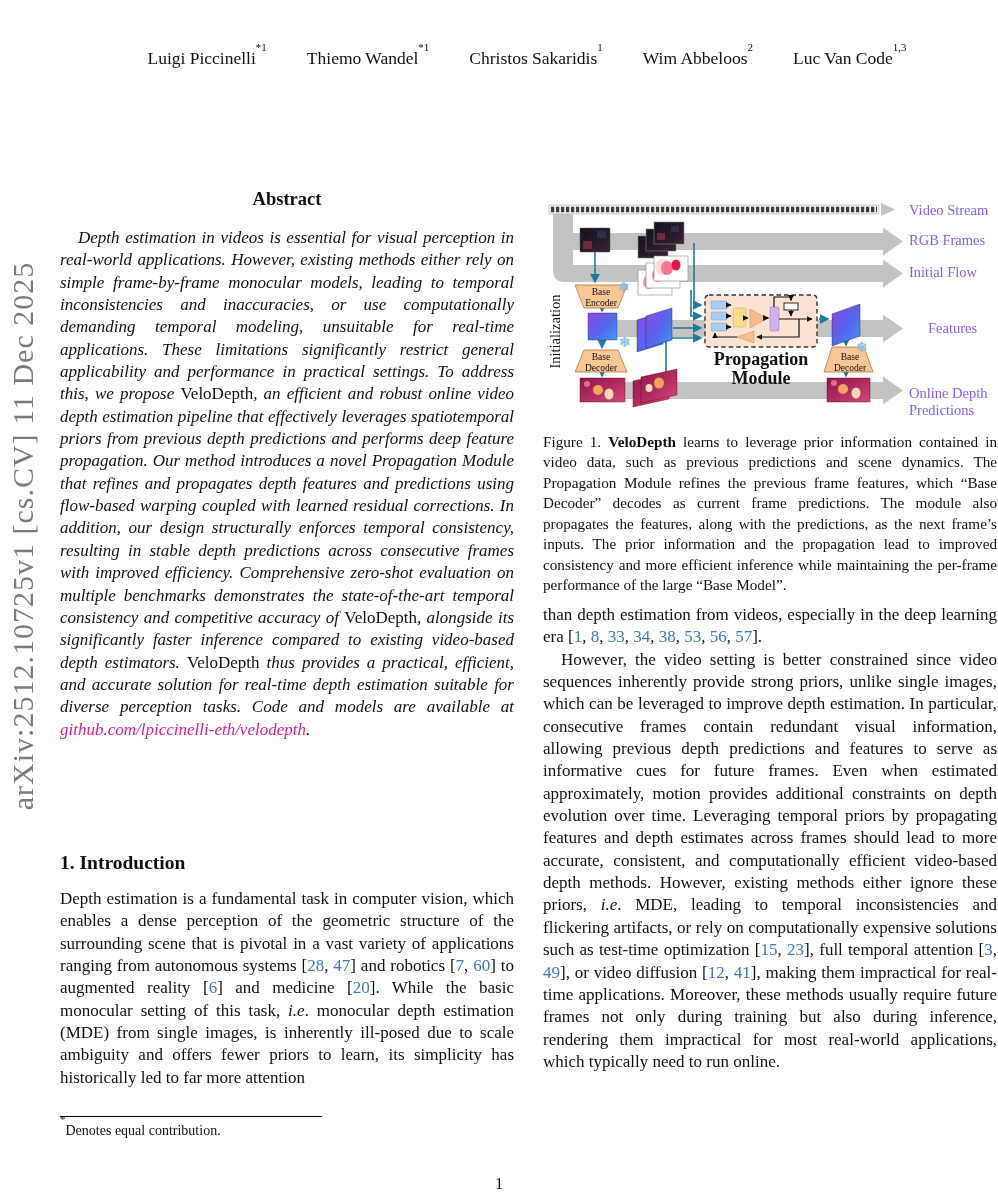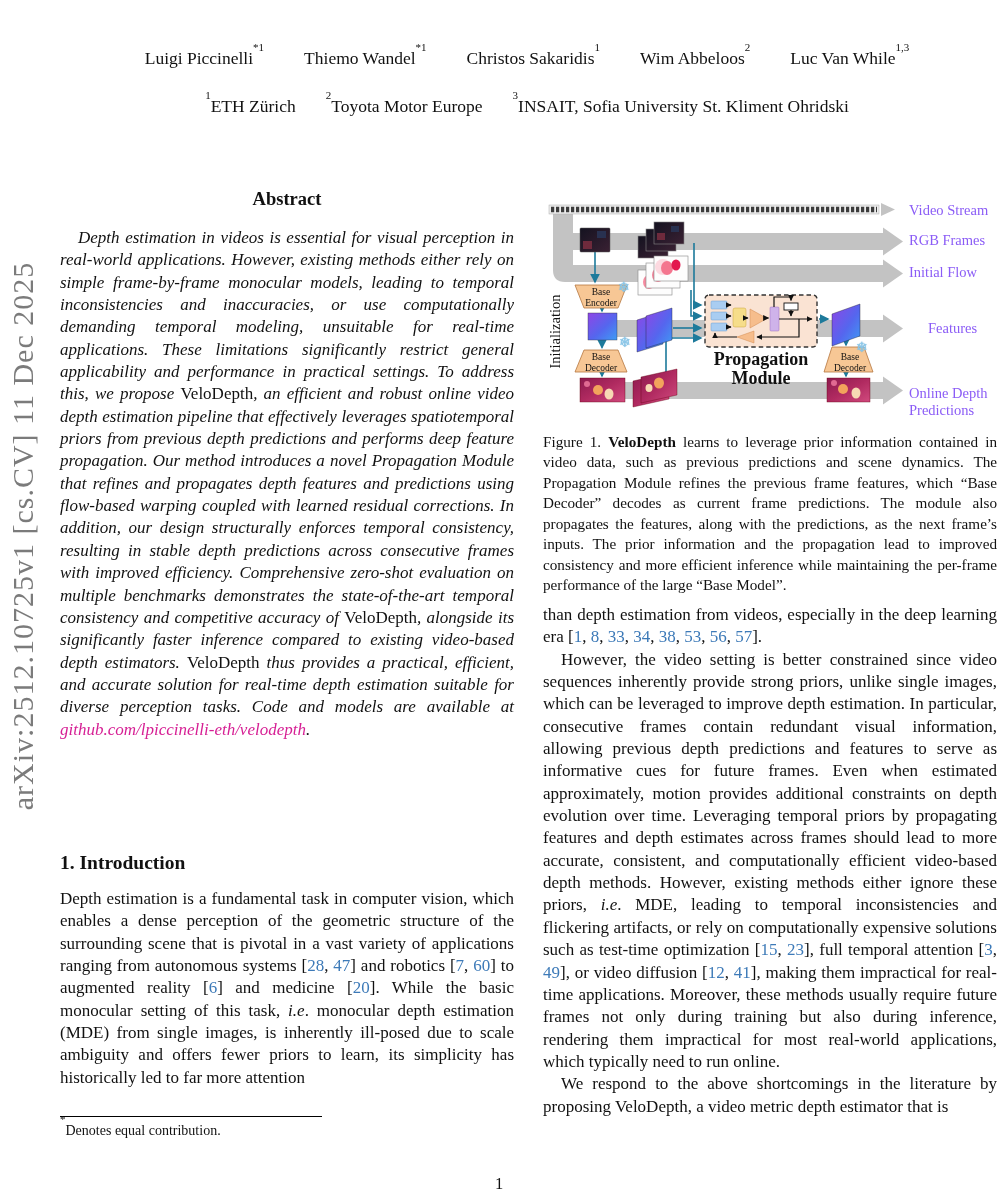--- a/index.html
+++ b/index.html
@@ -62,26 +62,21 @@
 <div class="page">
 
   <div class="arxiv">arXiv:2512.10725v1  [cs.CV]  11 Dec 2025</div>
 
   <div class="header">
     <div class="authors">
       <span><span>Luigi Piccinelli</span><sup>*1</sup></span>
       <span><span>Thiemo Wandel</span><sup>*1</sup></span>
       <span><span>Christos Sakaridis</span><sup>1</sup></span>
       <span><span>Wim Abbeloos</span><sup>2</sup></span>
-      <span><span>Luc Van While</span><sup>1,3</sup></span>
-    </div>
-    <div class="affils">
-      <span><sup>1</sup><span>ETH Zürich</span></span>
-      <span><sup>2</sup><span>Toyota Motor Europe</span></span>
-      <span><sup>3</sup><span>INSAIT, Sofia University St. Kliment Ohridski</span></span>
+      <span><span>Luc Van Code</span><sup>1,3</sup></span>
     </div>
   </div>
 
   <section class="abstract-block">
     <h2>Abstract</h2>
     <p><span>Depth estimation in videos is essential for visual perception in real-world applications. However, existing methods either rely on simple frame-by-frame monocular models, leading to temporal inconsistencies and inaccuracies, or use computationally demanding temporal modeling, unsuitable for real-time applications. These limitations significantly restrict general applicability and performance in practical settings. To address this, we propose </span><span class="seg-r">VeloDepth</span><span>, an efficient and robust online video depth estimation pipeline that effectively leverages spatiotemporal priors from previous depth predictions and performs deep feature propagation. Our method introduces a novel Propagation Module that refines and propagates depth features and predictions using flow-based warping coupled with learned residual corrections. In addition, our design structurally enforces temporal consistency, resulting in stable depth predictions across consecutive frames with improved efficiency. Comprehensive zero-shot evaluation on multiple benchmarks demonstrates the state-of-the-art temporal consistency and competitive accuracy of </span><span class="seg-r">VeloDepth</span><span>, alongside its significantly faster inference compared to existing video-based depth estimators. </span><span class="seg-r">VeloDepth</span><span> thus provides a practical, efficient, and accurate solution for real-time depth estimation suitable for diverse perception tasks. Code and models are available at </span><span class="seg-l">github.com/lpiccinelli-eth/velodepth</span><span>.</span></p>
   </section>
 
   <section class="intro-block">
     <h2>1. Introduction</h2>
@@ -242,17 +237,16 @@
       <span class="snow" style="left:76px;top:139px;">❄</span>
       <span class="snow" style="left:313px;top:144px;">❄</span>
     </div>
 
     <p class="caption"><span>Figure 1. </span><span class="seg-b">VeloDepth</span><span> learns to leverage prior information contained in video data, such as previous predictions and scene dynamics. The Propagation Module refines the previous frame features, which “Base Decoder” decodes as current frame predictions. The module also propagates the features, along with the predictions, as the next frame’s inputs. The prior information and the propagation lead to improved consistency and more efficient inference while maintaining the per-frame performance of the large “Base Model”.</span></p>
   </section>
 
   <section class="right-body">
     <p><span>than depth estimation from videos, especially in the deep learning era [</span><span class="seg-c">1</span><span>, </span><span class="seg-c">8</span><span>, </span><span class="seg-c">33</span><span>, </span><span class="seg-c">34</span><span>, </span><span class="seg-c">38</span><span>, </span><span class="seg-c">53</span><span>, </span><span class="seg-c">56</span><span>, </span><span class="seg-c">57</span><span>].</span></p>
     <p class="indent"><span>However, the video setting is better constrained since video sequences inherently provide strong priors, unlike single images, which can be leveraged to improve depth estimation. In particular, consecutive frames contain redundant visual information, allowing previous depth predictions and features to serve as informative cues for future frames. Even when estimated approximately, motion provides additional constraints on depth evolution over time. Leveraging temporal priors by propagating features and depth estimates across frames should lead to more accurate, consistent, and computationally efficient video-based depth methods. However, existing methods either ignore these priors, </span><span class="seg-i">i.e</span><span>. MDE, leading to temporal inconsistencies and flickering artifacts, or rely on computationally expensive solutions such as test-time optimization [</span><span class="seg-c">15</span><span>, </span><span class="seg-c">23</span><span>], full temporal attention [</span><span class="seg-c">3</span><span>, </span><span class="seg-c">49</span><span>], or video diffusion [</span><span class="seg-c">12</span><span>, </span><span class="seg-c">41</span><span>], making them impractical for real-time applications. Moreover, these methods usually require future frames not only during training but also during inference, rendering them impractical for most real-world applications, which typically need to run online.</span></p>
-    <p class="indent"><span>We respond to the above shortcomings in the literature by proposing VeloDepth, a video metric depth estimator that is</span></p>
   </section>
 
   <div class="pagenum">1</div>
 </div>
 
 </body></html>

